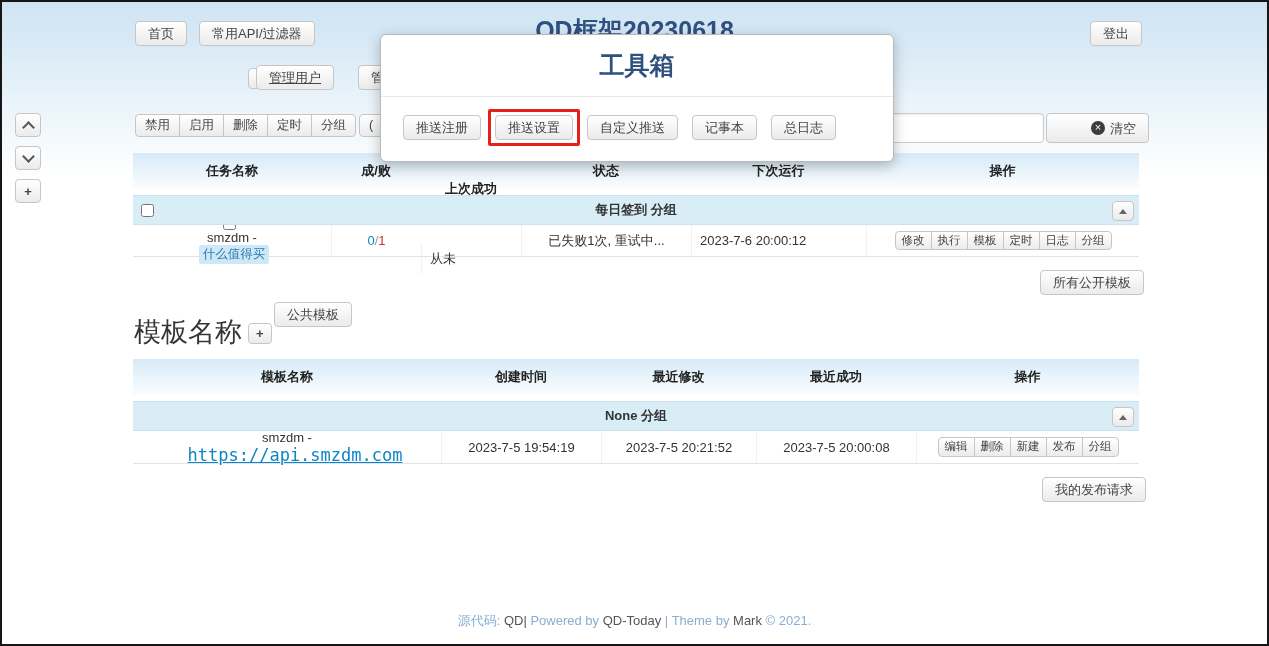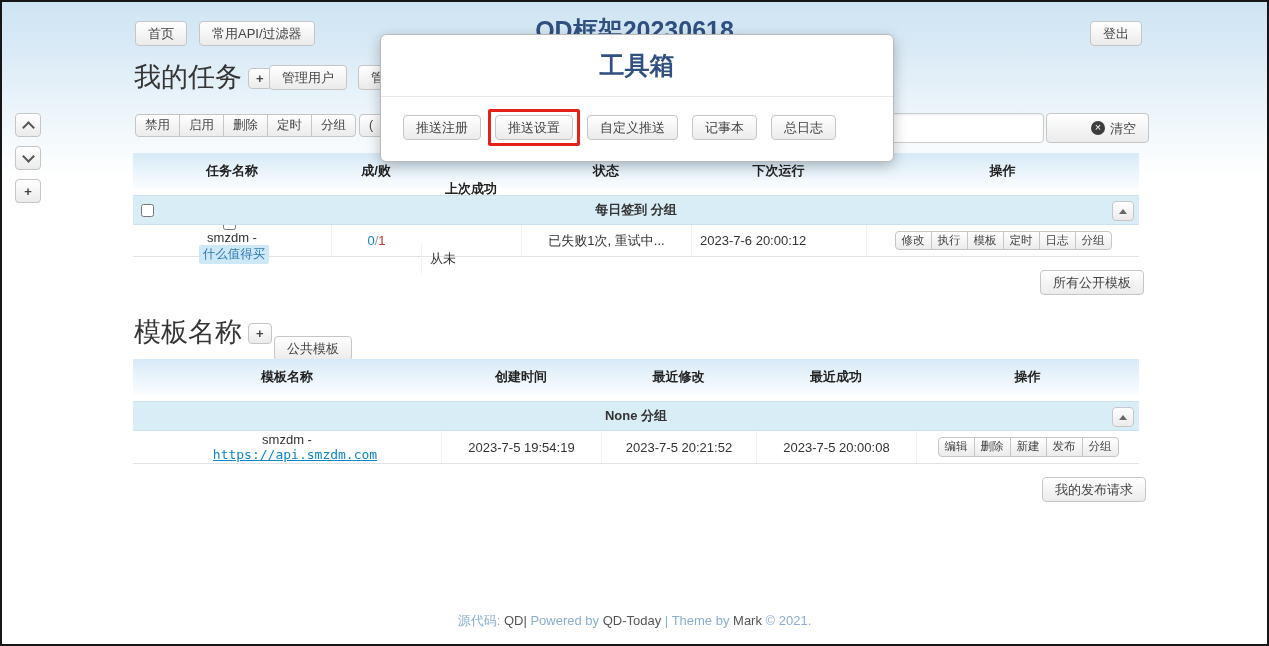--- a/index.html
+++ b/index.html
@@ -58,21 +58,21 @@
   .c3{width:100px;margin-top:36px;}.c4{width:170px;justify-content:center;text-align:center;}
   .c5{width:175px;}.c6{width:273px;justify-content:center;text-align:center;}
   .d1{width:308px;}.d2{width:160px;justify-content:center;text-align:center;}
   .d3{width:155px;justify-content:center;text-align:center;}
   .d4{width:160px;justify-content:center;text-align:center;}
   .d5{width:223px;justify-content:center;text-align:center;}
   .chip{background:#cfe8f7;color:#2e7bb1;padding:1px 4px;border-radius:2px;margin-left:4px;font-size:12.5px;}
   .num-ok{color:#0b86c8;}
   .num-fail{color:#c9302c;}
   .num-sep{color:#999;}
-  .mono-link{font-family:"DejaVu Sans Mono","Liberation Mono",monospace;font-size:13px;
+  .mono-link{font-family:"DejaVu Sans Mono","Liberation Mono",monospace;font-size:17px;
     color:#0b86c8;text-decoration:underline;margin-left:4px;padding-left:12px;}
   
   .side-btn{position:absolute;left:13px;width:26px;height:24px;padding:0;}
   .chev{width:7px;height:7px;border-left:2px solid #555;border-top:2px solid #555;}
   .chev.up{transform:rotate(45deg);margin-top:4px;}
   .chev.down{transform:rotate(225deg);margin-top:-4px;}
   
   .modal{position:absolute;left:378px;top:32px;width:512px;height:126px;background:#fff;
     border:1px solid #b9b9b9;border-radius:6px;box-shadow:0 4px 14px rgba(0,0,0,.25);z-index:10;}
   .modal-title{text-align:center;font-size:25px;font-weight:bold;margin-top:14px;}
@@ -99,23 +99,22 @@
   <button class="btn abs" style="left:1088px;top:19px;">登出</button>
 
   <button class="btn side-btn" style="top:111px;">
       <span class="chev up"></span>
     </button>
   <button class="btn side-btn" style="top:144px;">
       <span class="chev down"></span>
     </button>
   <button class="btn side-btn" style="top:177px;font-weight:bold;">+</button>
 
-  <span class="h2 abs" style="left:132px;top:57px;">我的任务</span>
   <button class="btn btn-plus abs" style="left:246px;top:66px;">+</button>
-  <button class="btn abs" style="left:267px;top:63px;">管理用户</button>
+  <button class="btn abs" style="left:254px;top:63px;text-decoration:underline;">管理用户</button>
   <button class="btn abs" style="left:356px;top:63px;width:50px;overflow:hidden;justify-content:flex-start;">管理</button>
 
   <div class="btn-group abs" style="left:133px;top:112px;">
     <button class="btn btn-sm">禁用</button>
     <button class="btn btn-sm">启用</button>
     <button class="btn btn-sm">删除</button>
     <button class="btn btn-sm">定时</button>
     <button class="btn btn-sm">分组</button>
   </div>
   <button class="btn btn-sm abs" style="left:357px;top:112px;width:40px;overflow:hidden;justify-content:flex-start;">(</button>
@@ -166,21 +165,21 @@
           <button class="btn btn-mini">分组</button>
         </span>
       </div>
     </div>
   </div>
 
   <button class="btn abs" style="left:1038px;top:268px;">所有公开模板</button>
 
   <span class="h2 abs" style="left:132px;top:312px;">模板名称</span>
   <button class="btn btn-plus abs" style="left:246px;top:321px;">+</button>
-  <button class="btn abs" style="left:272px;top:334px;">公共模板</button>
+  <button class="btn abs" style="left:272px;top:300px;">公共模板</button>
 
   <div class="tbl" style="left:131px;top:357px;">
     <div class="trow t-header">
       <div class="cell d1">模板名称</div>
       <div class="cell d2">创建时间</div>
       <div class="cell d3">最近修改</div>
       <div class="cell d4">最近成功</div>
       <div class="cell d5">操作</div>
     </div>
     <div class="spacer"></div>

